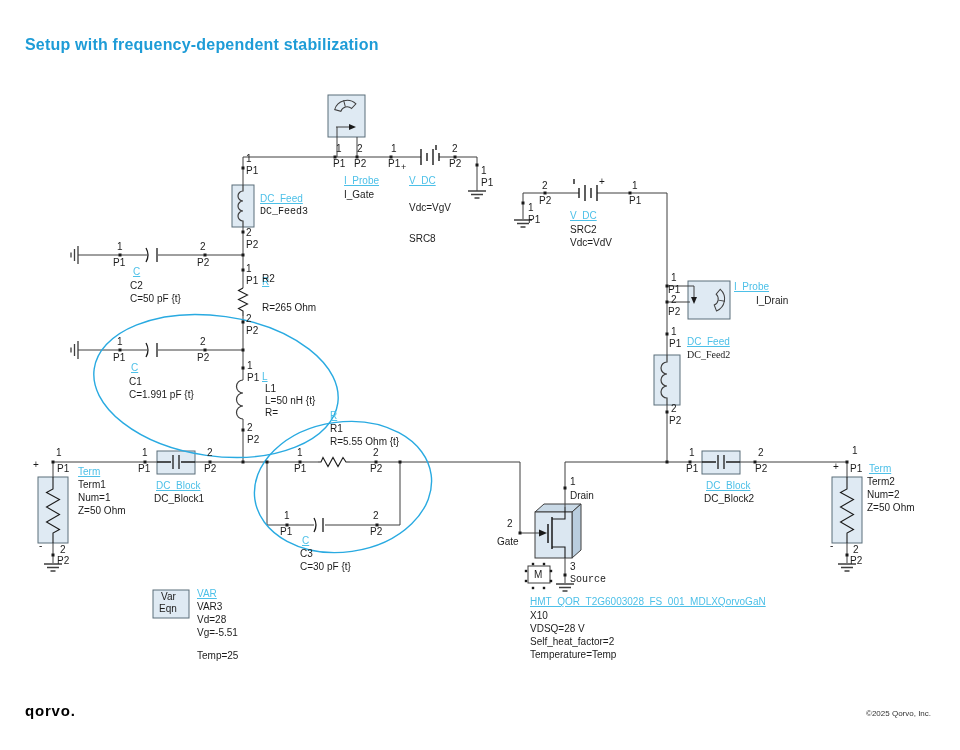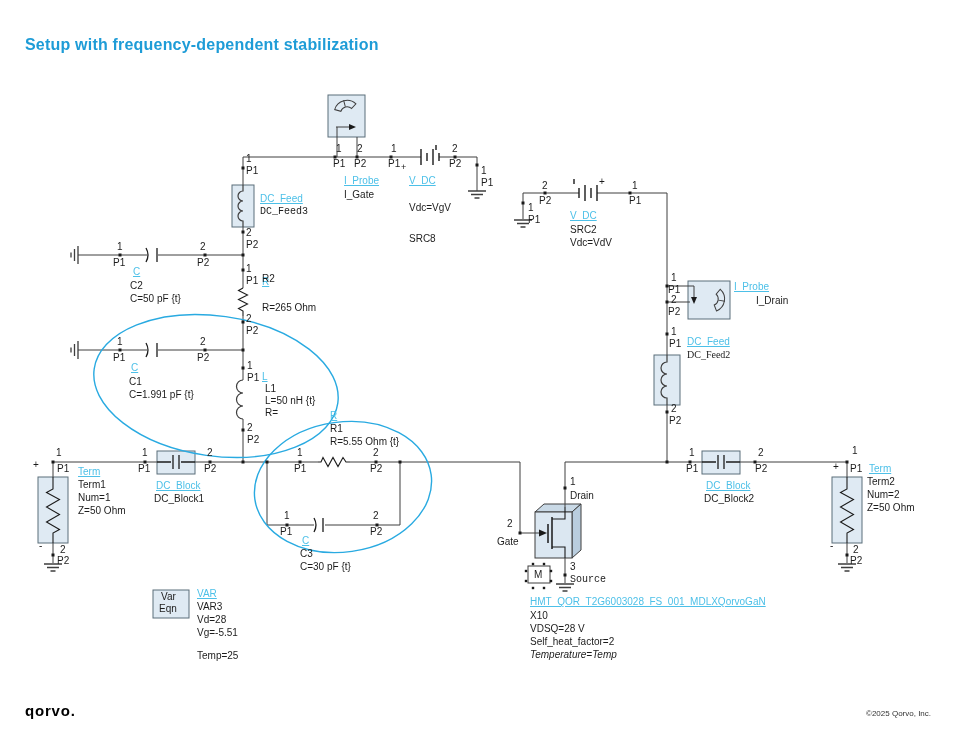--- a/index.html
+++ b/index.html
@@ -259,21 +259,21 @@
     <span style="left: 497px; top: 537px;">Gate</span>
     <span style="left: 570px; top: 477px;">1</span>
     <span style="left: 570px; top: 491px;">Drain</span>
     <span style="left: 570px; top: 562px;">3</span>
     <span style="left: 570px; top: 575px; font-family: Liberation Mono, monospace;">Source</span>
     <span style="left: 534px; top: 570px;">M</span>
     <span class="cy" style="left: 530px; top: 597px;">HMT_QOR_T2G6003028_FS_001_MDLXQorvoGaN</span>
     <span style="left: 530px; top: 611px;">X10</span>
     <span style="left: 530px; top: 624px;">VDSQ=28 V</span>
     <span style="left: 530px; top: 637px;">Self_heat_factor=2</span>
-    <span style="left: 530px; top: 650px; font-style: italic;">Temperature=Temp</span>
+    <span style="left: 530px; top: 650px;">Temperature=Temp</span>
     <span style="left: 161px; top: 592px;">Var</span>
     <span style="left: 159px; top: 604px;">Eqn</span>
     <span class="cy" style="left: 197px; top: 589px;">VAR</span>
     <span style="left: 197px; top: 602px;">VAR3</span>
     <span style="left: 197px; top: 615px;">Vd=28</span>
     <span style="left: 197px; top: 628px;">Vg=-5.51</span>
     <span style="left: 197px; top: 651px;">Temp=25</span>
     <span style="left: 528px; top: 203px;">1</span>
     <span style="left: 528px; top: 215px;">P1</span>
     <span style="left: 542px; top: 181px;">2</span>

